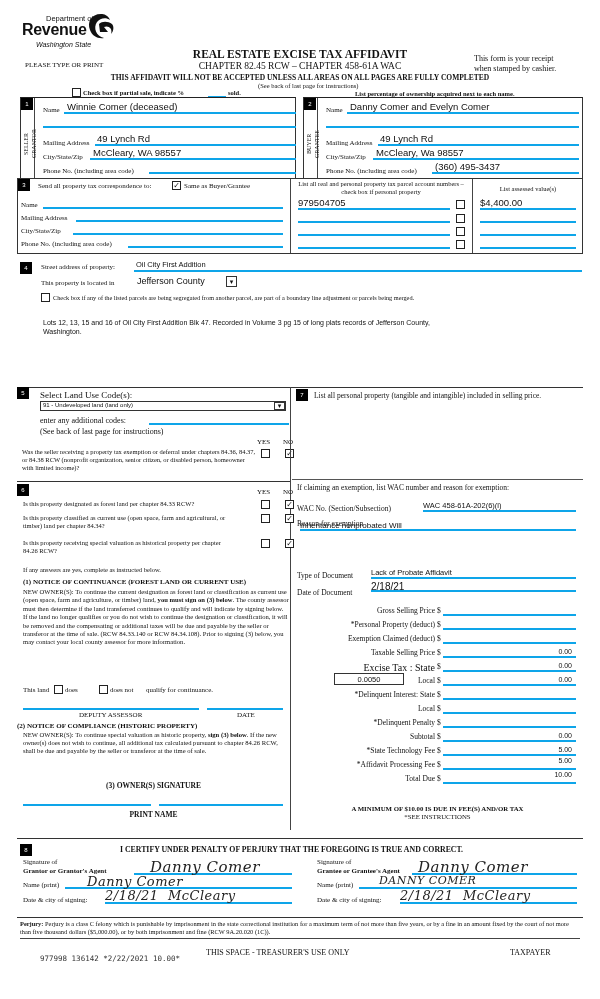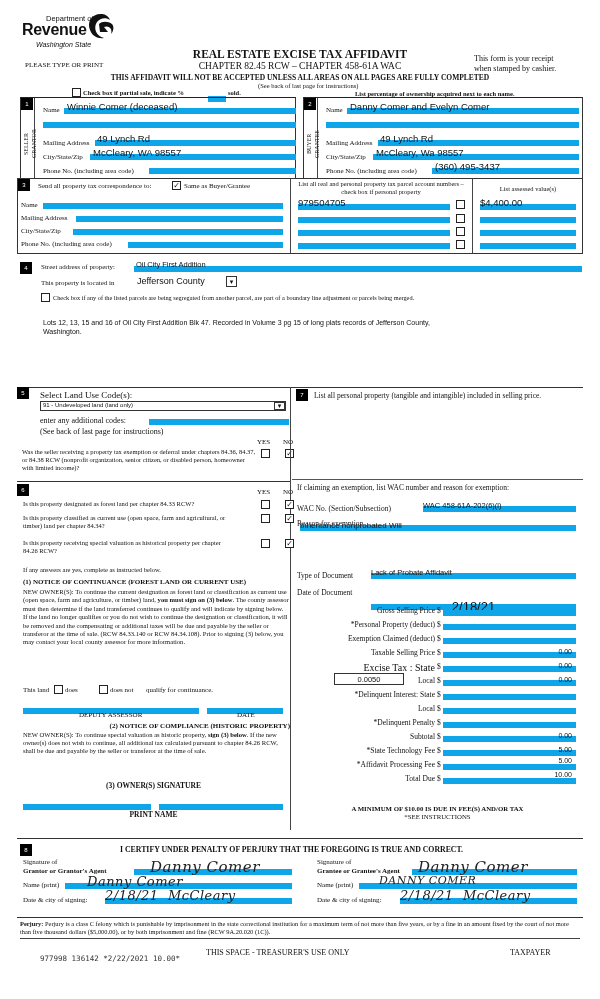--- a/index.html
+++ b/index.html
@@ -2,21 +2,21 @@
 <html><head>
 <meta charset="utf-8">
 <style>
   * { box-sizing: border-box; margin: 0; padding: 0; }
   html, body { width: 600px; height: 999px; background: #fff; overflow: hidden; }
   body { position: relative; font-family: "Liberation Serif", serif; color: #111; font-size: 7px; }
   .abs { position: absolute; }
   .sans { font-family: "Liberation Sans", sans-serif; }
   .fill { font-family: "Liberation Sans", sans-serif; font-size: 9.5px; color: #111; }
   .hand { font-family: "DejaVu Serif", serif; font-style: italic; font-size: 14px; color: #222; letter-spacing: 0.5px; }
-  .uline { border-bottom: 6px solid #0ea5e9; }
+  .uline { border-bottom: 2px solid #0ea5e9; }
   .num { position: absolute; background: #000; color: #fff; font-size: 6px; width: 12px; height: 12px; text-align: center; line-height: 12px; font-family: "Liberation Sans", sans-serif; }
   .box { border: 1px solid #333; }
   .cb { position: absolute; width: 9px; height: 9px; border: 1px solid #222; background: #fff; font-size: 8px; line-height: 7px; text-align: center; font-family: "DejaVu Sans", sans-serif; }
   .lbl { position: absolute; white-space: nowrap; font-size: 7px; }
   .vert { position: absolute; writing-mode: vertical-rl; transform: rotate(180deg); font-size: 7px; text-align: center; line-height: 8px; }
   .amt { position: absolute; right: 0; font-family: "Liberation Sans", sans-serif; font-size: 7px; }
 </style>
 </head>
 <body>
 
@@ -176,21 +176,21 @@
   <div class="lbl" style="left:48px;top:204px;">does</div>
   <div class="cb" style="left:82px;top:203px;"></div>
   <div class="lbl" style="left:93px;top:204px;">does not</div>
   <div class="lbl" style="left:129px;top:204px;">qualify for continuance.</div>
 
   <div class="abs uline" style="left:6px;top:226px;width:176px;"></div>
   <div class="abs uline" style="left:190px;top:226px;width:76px;"></div>
   <div class="lbl" style="left:62px;top:229px;">DEPUTY ASSESSOR</div>
   <div class="lbl" style="left:220px;top:229px;">DATE</div>
 
-  <div class="abs" style="left:0;width:273px;text-align:right;top:240px;font-size:7px;font-weight:bold;">(2) NOTICE OF COMPLIANCE (HISTORIC PROPERTY)</div>
+  <div class="abs" style="left:0;width:273px;text-align:left;top:240px;font-size:7px;font-weight:bold;">(2) NOTICE OF COMPLIANCE (HISTORIC PROPERTY)</div>
   <div class="abs" style="left:6px;top:249px;width:266px;font-size:6.6px;line-height:8.2px;">
     <span>NEW OWNER(S): To continue special valuation as historic property,</span>
     <b>sign (3) below</b><span>. If the new owner(s) does not wish to continue, all additional tax calculated pursuant to chapter 84.26 RCW, shall be due and payable by the seller or transferor at the time of sale.</span>
   </div>
   <div class="abs" style="left:0;width:273px;text-align:center;top:299px;font-size:7.5px;font-weight:bold;">(3)  OWNER(S) SIGNATURE</div>
   <div class="abs uline" style="left:6px;top:322px;width:128px;"></div>
   <div class="abs uline" style="left:142px;top:322px;width:124px;"></div>
   <div class="abs" style="left:0;width:273px;text-align:center;top:328px;font-size:7.5px;font-weight:bold;">PRINT NAME</div>
 </div>
 
@@ -203,21 +203,21 @@
   <div class="abs" style="left:5px;top:96px;font-size:7.5px;white-space:nowrap;">If claiming an exemption, list WAC number and reason for exemption:</div>
   <div class="lbl" style="left:5px;top:117px;font-size:7.5px;">WAC No. (Section/Subsection)</div>
   <div class="abs uline sans" style="left:131px;top:114px;width:153px;height:11px;font-size:7.5px;">WAC 458-61A-202(6)(l)</div>
   <div class="lbl" style="left:5px;top:132px;font-size:7.5px;">Reason for exemption</div>
   <div class="abs uline sans" style="left:8px;top:135px;width:276px;height:9px;font-size:8px;line-height:7px;">Inheritance nonprobated Will</div>
   <div class="abs uline" style="left:8px;top:150px;width:276px;height:9px;border-bottom-color:transparent;"></div>
 
   <div class="lbl" style="left:5px;top:184px;font-size:7.5px;">Type of Document</div>
   <div class="abs uline sans" style="left:79px;top:181px;width:205px;height:11px;font-size:7.5px;">Lack of Probate Affidavit</div>
   <div class="lbl" style="left:5px;top:201px;font-size:7.5px;">Date of Document</div>
-  <div class="abs uline sans" style="left:79px;top:212px;width:205px;height:11px;font-size:13px;text-align:center;">2/18/21</div>
+  <div class="abs uline sans" style="left:79px;top:194px;width:205px;height:11px;font-size:10px;">2/18/21</div>
 
   <div class="abs" style="left:0;top:213px;width:291px;height:200px;">
     <div class="abs" style="left:0;top:6px;width:291px;height:12px;">
       <span class="lbl" style="right:148px;top:0;font-size:7.5px;">Gross Selling Price</span>
       <span class="lbl" style="left:145px;top:0;font-size:7.5px;">$</span>
       <span class="abs uline" style="left:151px;top:0;width:133px;height:10px;">
           <span class="amt"></span>
         </span>
     </div>
     <div class="abs" style="left:0;top:20px;width:291px;height:12px;">

